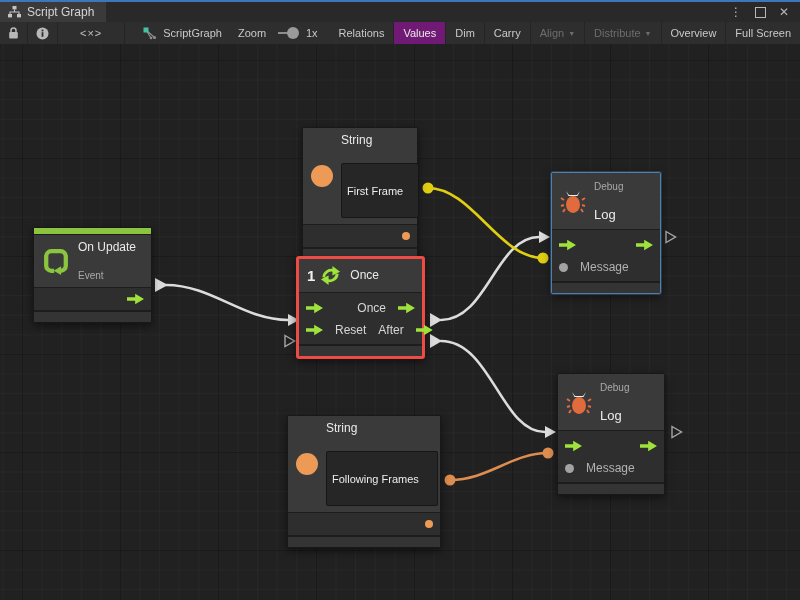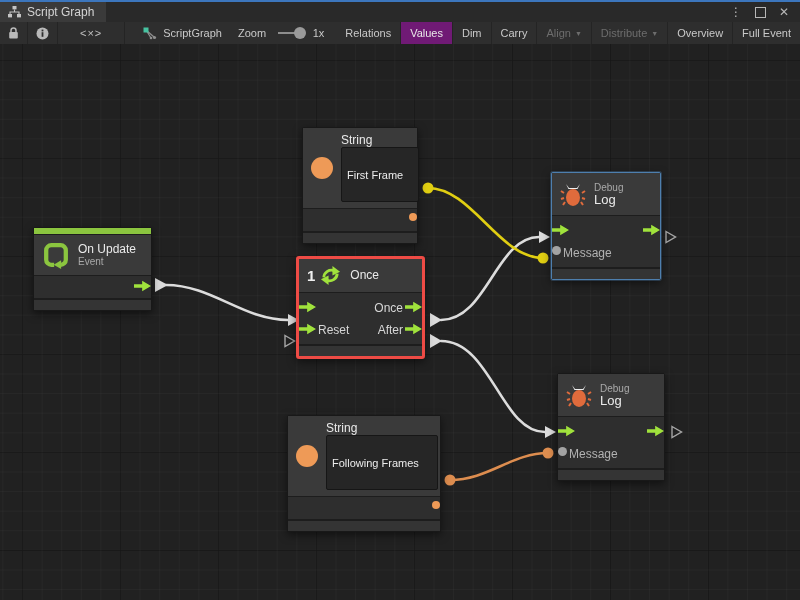--- a/index.html
+++ b/index.html
@@ -42,30 +42,30 @@
   .wire-orange{stroke:var(--wire_orange);}
   .arrow-solid{fill:var(--wire_white);}
   .arrow-outline{fill:none;stroke:#a8a8a8;stroke-width:1.4;}
   .dot-yellow{fill:var(--wire_yellow);}
   .dot-orange{fill:var(--wire_orange);}
   
   .node{position:absolute;background:#2e2e2e;border:1px solid #181818;border-radius:2px;
         box-shadow:0 3px 9px rgba(0,0,0,.5);color:#e2e2e2;font-size:12px;cursor:default;}
   .node-header{background:#3a3a3a;display:flex;align-items:center;gap:8px;padding:6px 8px;border-bottom:1px solid #1d1d1d;}
   .node-footer{height:10px;background:#343434;border-top:2px solid #1d1d1d;}
-  .port-row{display:flex;gap:2px;padding:4px 0;height:14px;}
+  .port-row{display:flex;align-items:center;gap:12px;padding:4px 7px;height:14px;}
   .exec{width:17px;height:12px;background:var(--exec_green);flex:0 0 auto;
         clip-path:polygon(0 36%,48% 36%,48% 6%,100% 50%,48% 94%,48% 64%,0 64%);}
   .port-label{color:#d6d6d6;font-size:12px;}
   .dim-label{color:#b2b2b2;}
   .push{margin-left:auto;}
   .val-dot-small{width:8px;height:8px;border-radius:50%;background:var(--value_orange);}
   .msg-dot{width:9px;height:9px;border-radius:50%;background:#a3a3a3;flex:0 0 auto;}
   .big-orange{width:22px;height:22px;border-radius:50%;background:var(--value_orange);flex:0 0 auto;}
-  .hdr-col{display:flex;flex-direction:column;gap:0;min-width:0;}
+  .hdr-col{display:flex;flex-direction:column;gap:16px;min-width:0;}
   .node-title{font-size:12px;color:#eaeaea;line-height:13px;}
   .node-sub{font-size:10px;color:#a9a9a9;line-height:11px;}
   .str-input{background:#262626;border:1px solid #161616;border-radius:2px;color:#ececec;
              font-size:11px;padding:19px 5px;height:15px;font-family:inherit;}
   .event-strip{height:6px;background:var(--event_green);border-bottom:1px solid #1d1d1d;}
   .sel-red{border:3px solid var(--sel_red);border-radius:3px;}
   .sel-blue{border:1px solid var(--sel_blue);box-shadow:0 0 0 1px rgba(78,127,174,.35),0 3px 9px rgba(0,0,0,.5);}
   .badge{color:#f0f0f0;font-size:15px;font-weight:bold;}
 </style>
 </head>
@@ -131,21 +131,21 @@
   <div class="tb-btn">Carry</div>
   <div class="tb-btn disabled">
     <span>Align</span>
     <span class="caret">▼</span>
   </div>
   <div class="tb-btn disabled">
     <span>Distribute</span>
     <span class="caret">▼</span>
   </div>
   <div class="tb-btn">Overview</div>
-  <div class="tb-btn" style="border-right:none;">Full Event</div>
+  <div class="tb-btn" style="border-right:none;">Full Screen</div>
 </div>
 
 <div class="canvas">
 
   <svg class="wires" viewBox="0 0 800 556">
     <path class="wire wire-white" d="M166,241 C212,241 243,276 288,276"></path>
     <polygon class="arrow-solid" points="288,270 299,276 288,282"></polygon>
     <polygon class="arrow-solid" points="155,234 168,241 155,248"></polygon>
 
     <path class="wire wire-white" d="M441,276 C487,276 496,193 539,193"></path>

